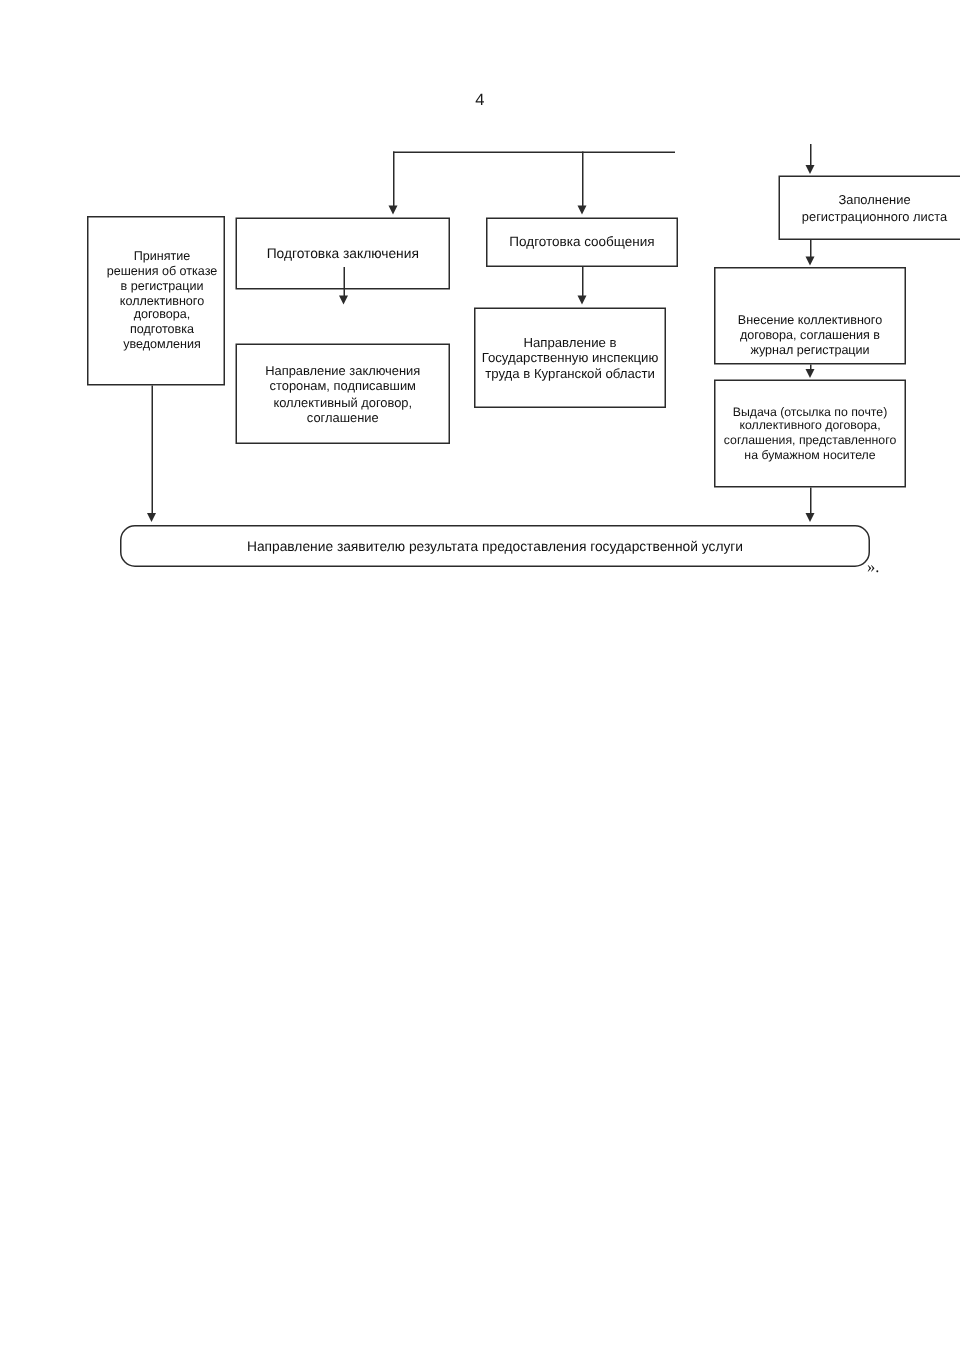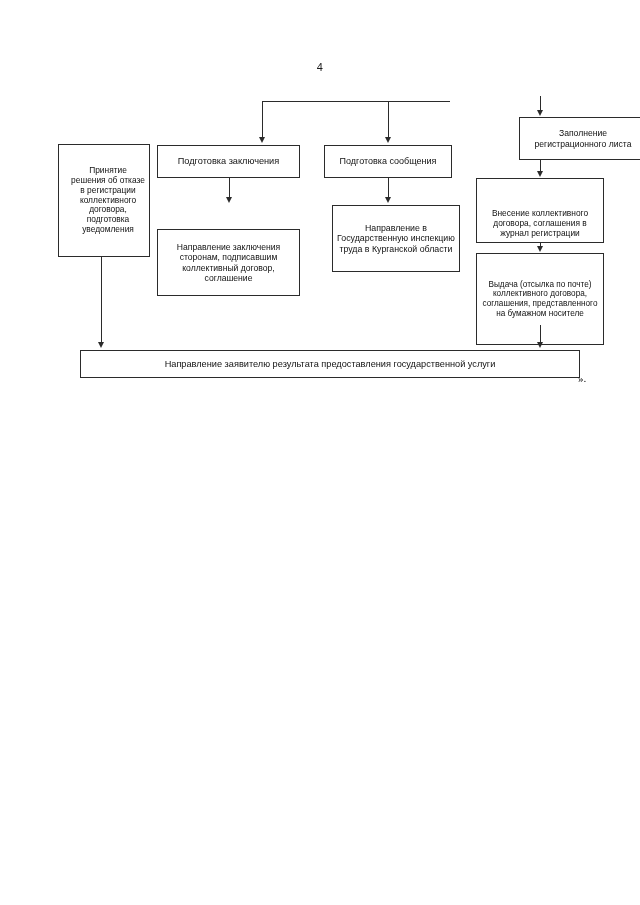--- a/index.html
+++ b/index.html
@@ -41,28 +41,28 @@
     padding: 3px 4px;
     line-height: 1.18;
     color: #111111;
   }
   .node span {
     display: block;
     width: 100%;
   }
   
   #node-refusal      { left:58px;  top:144px; width:92px;  height:113px; font-size:8.4px;padding-left:12px; }
-  #node-prep-concl   { left:157px; top:145px; width:143px; height:33px;  font-size:9.2px; }
+  #node-prep-concl   { left:157px; top:145px; width:143px; height:48px;  font-size:9.2px; }
   #node-send-concl   { left:157px; top:205px; width:143px; height:67px;  font-size:8.6px;margin-top:24px; }
   #node-prep-msg     { left:324px; top:145px; width:128px; height:33px;  font-size:9.0px; }
-  #node-send-insp    { left:332px; top:205px; width:128px; height:67px;  font-size:8.8px; }
+  #node-send-insp    { left:316px; top:205px; width:128px; height:67px;  font-size:8.8px; }
   #node-fill-sheet   { left:476px; top:117px; width:128px; height:43px;  font-size:8.6px;margin-left:43px; }
   #node-journal      { left:476px; top:178px; width:128px; height:65px;  font-size:8.4px;align-items:flex-end; }
-  #node-issue        { left:476px; top:253px; width:128px; height:92px;  font-size:8.2px; }
-  #node-result       { left:80px;  top:350px; width:500px; height:28px;  font-size:9.2px; }
+  #node-issue        { left:476px; top:253px; width:128px; height:72px;  font-size:8.2px; }
+  #node-result       { left:80px;  top:350px; width:500px; height:28px;  font-size:9.2px;border-radius:10px; }
 
   
   .vline {
     position: absolute;
     width: 0;
     border-left: 1px solid #2b2b2b;
   }
   .hline {
     position: absolute;
     height: 0;

